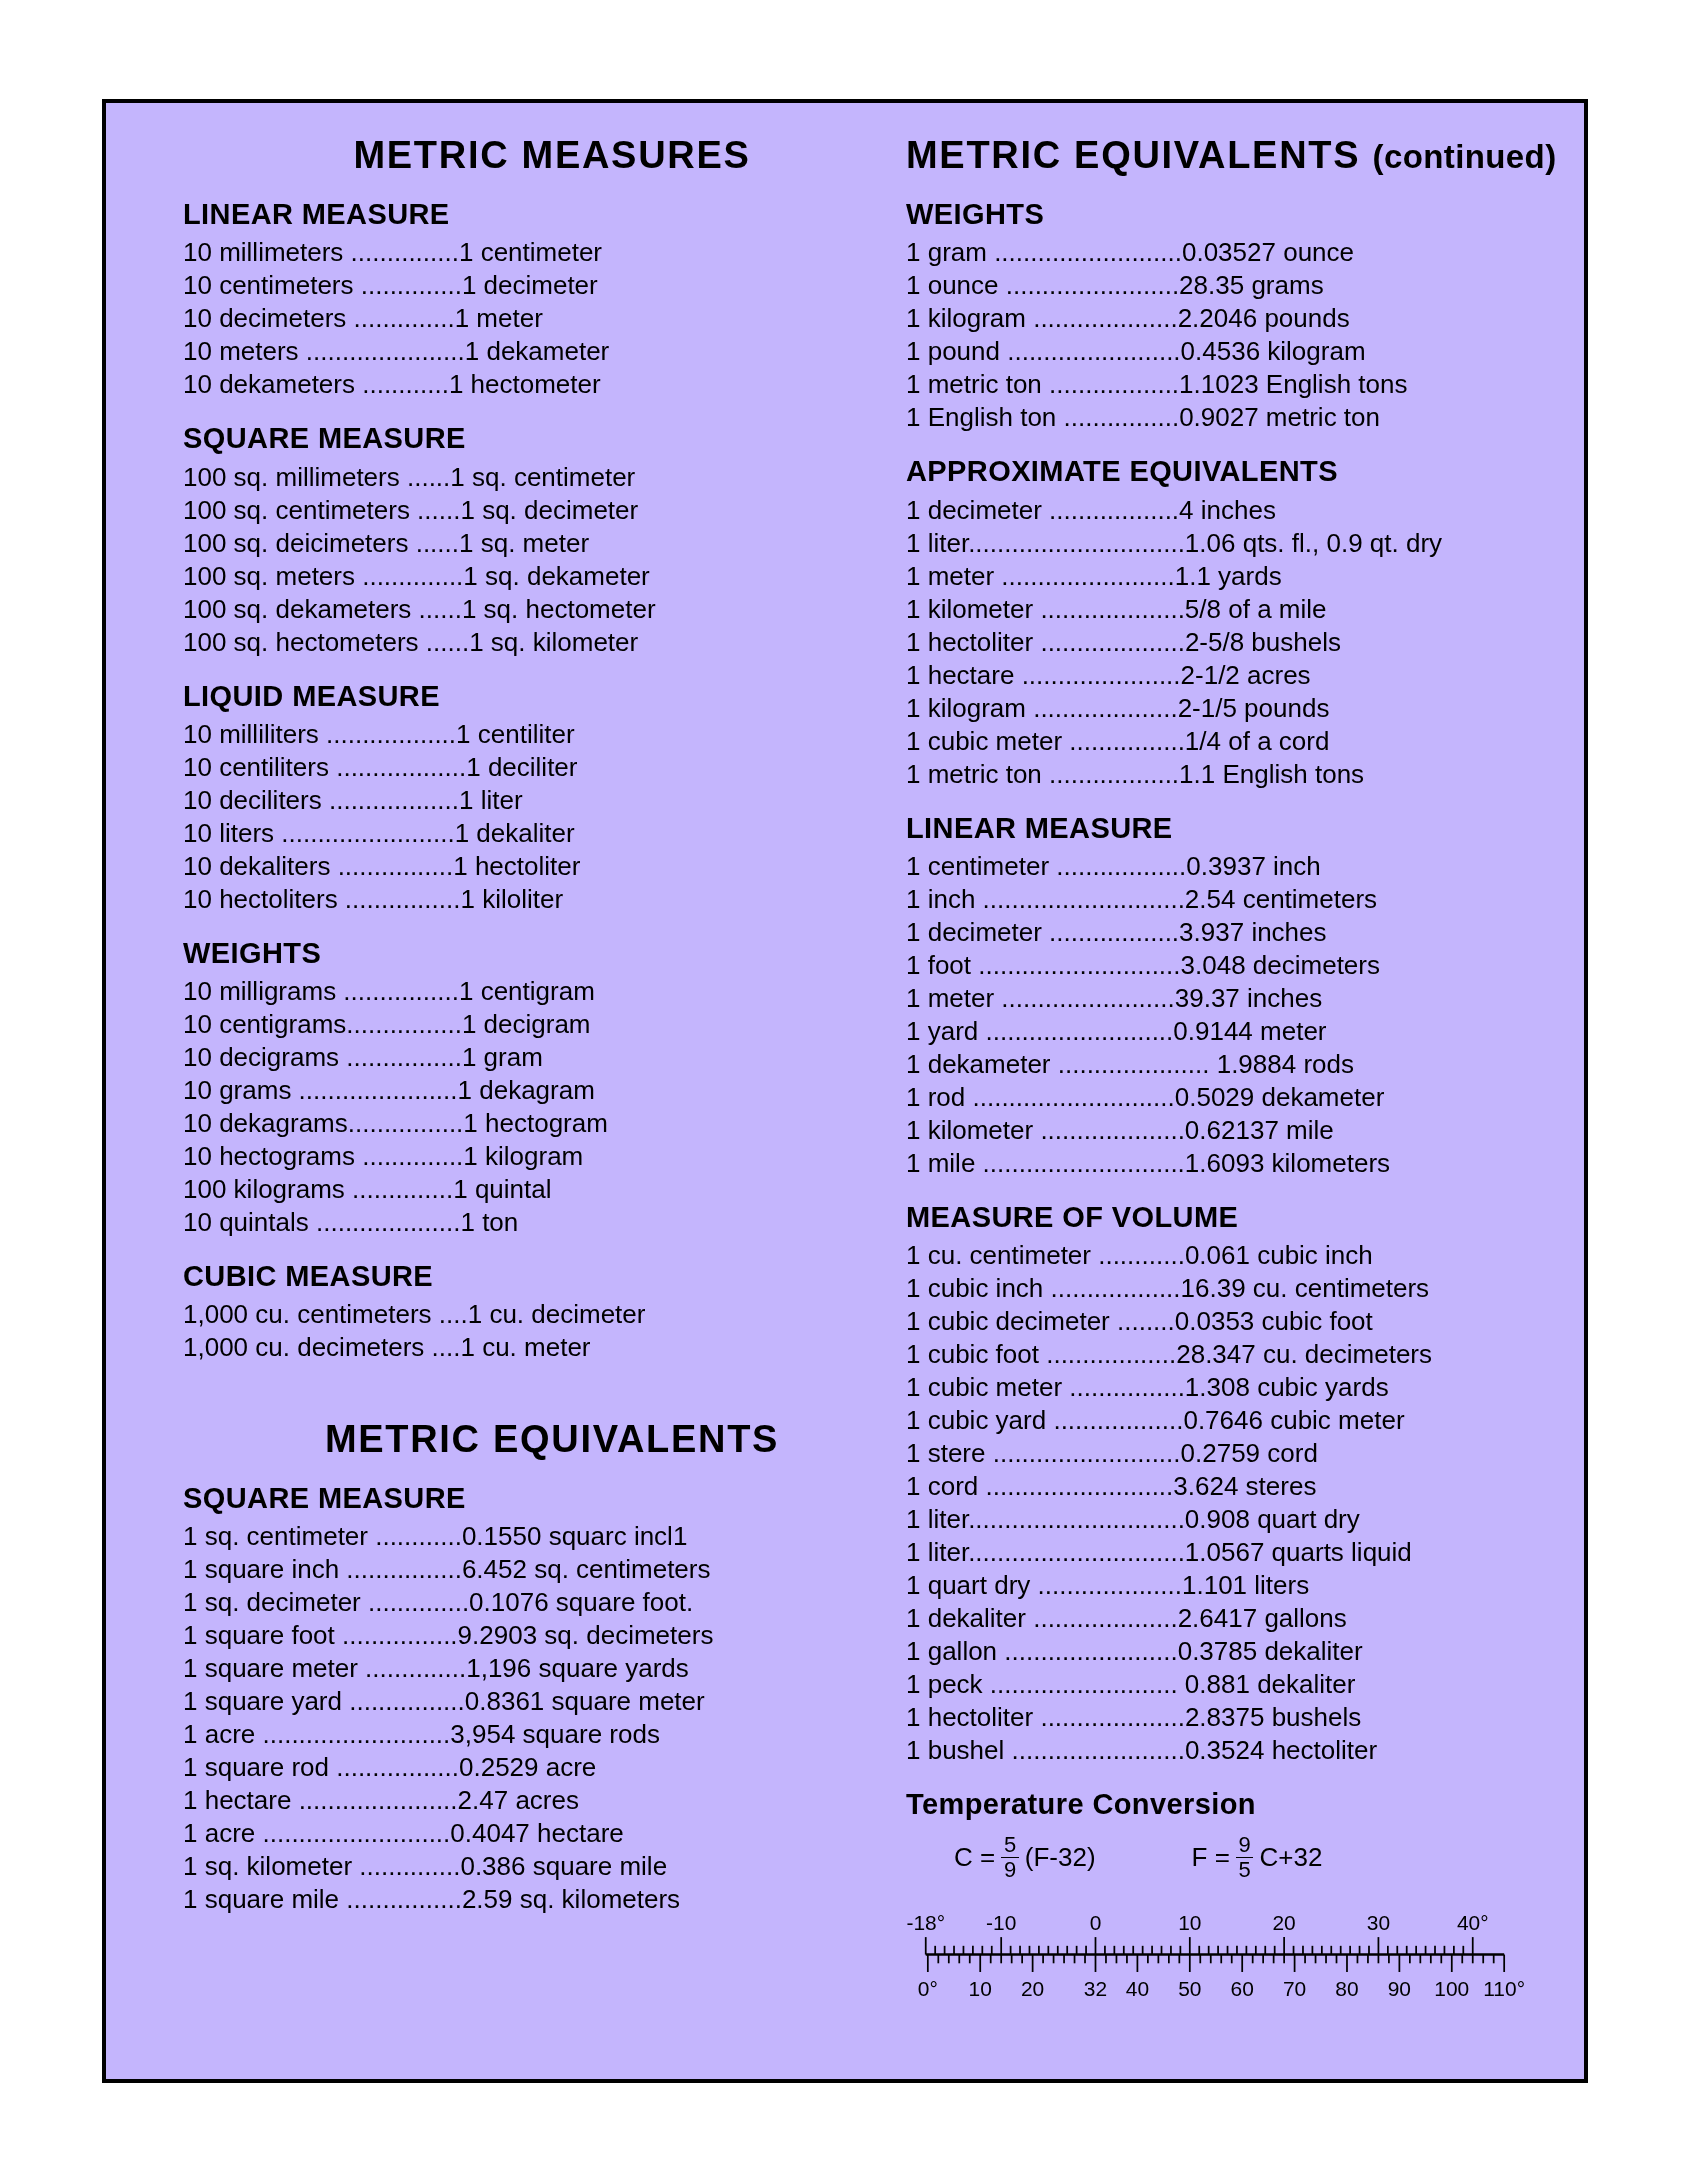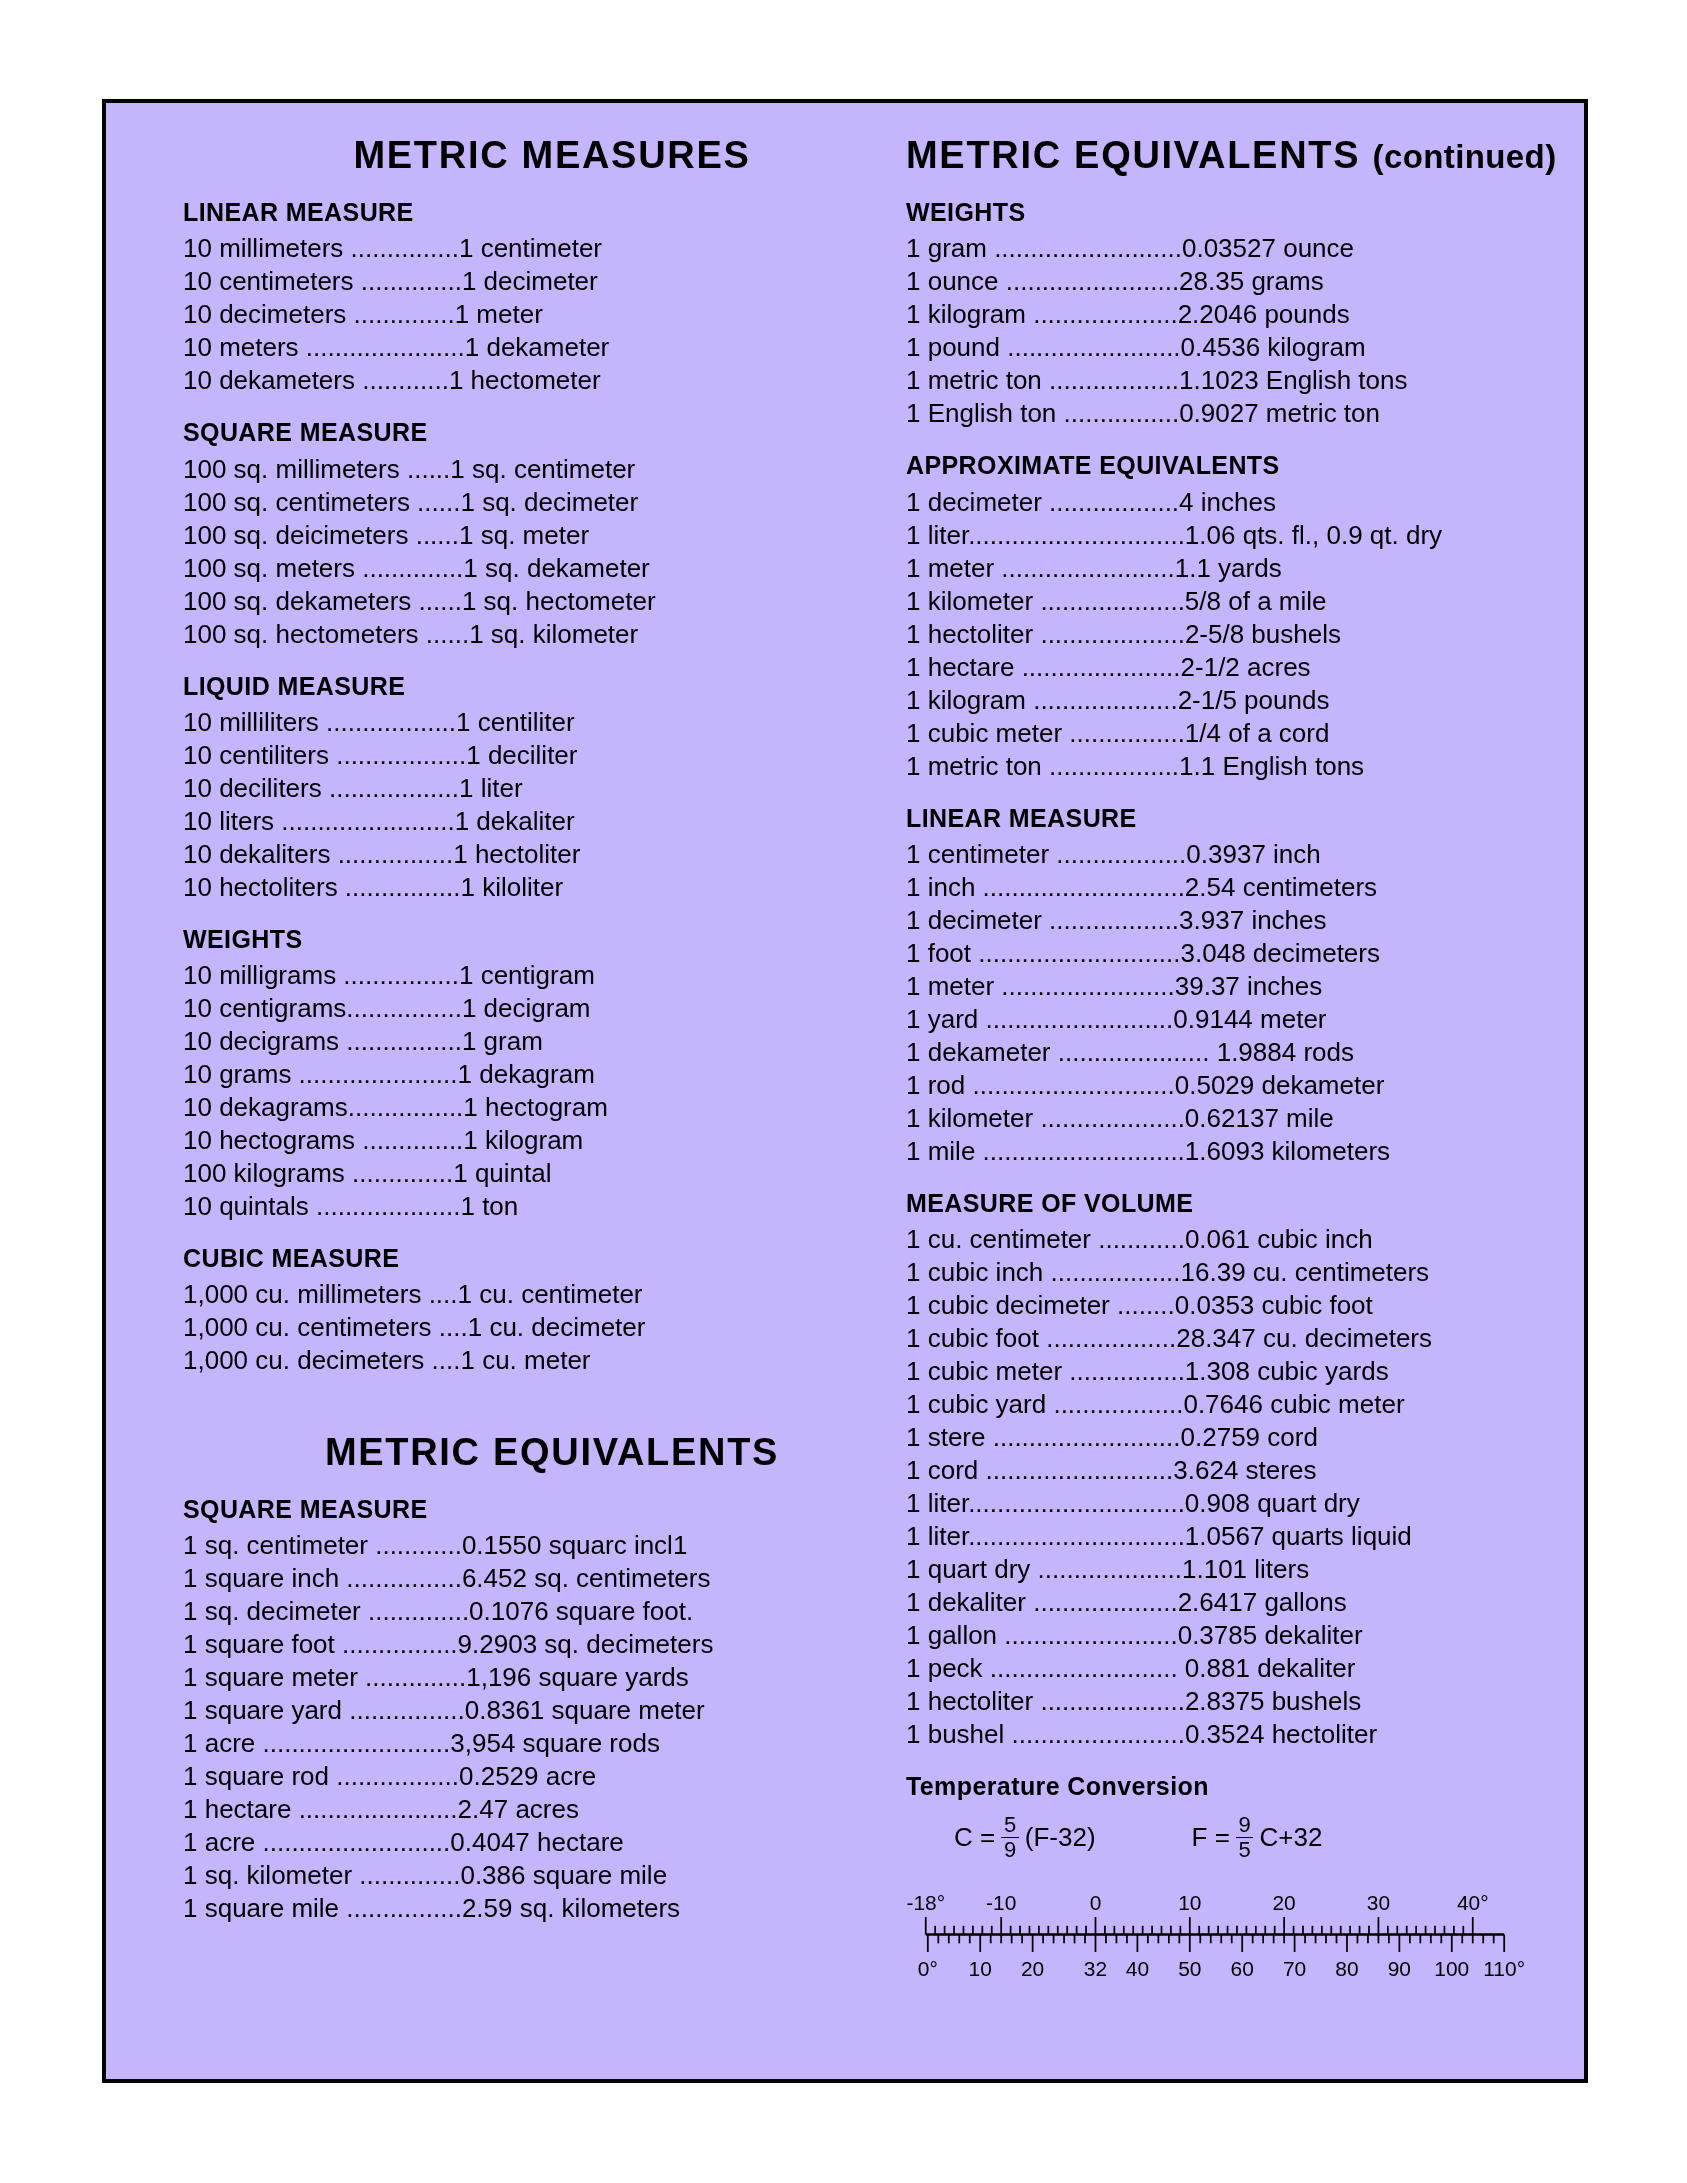--- a/index.html
+++ b/index.html
@@ -15,21 +15,21 @@
   .col-left  { left:77px;  width:738px; }
   .col-right { left:800px; width:688px; }
   h1.doc-title {
     font-size:38px; font-weight:bold; letter-spacing:1.7px;
     margin:5.2px 0 12.2px; text-align:center; white-space:nowrap;
   }
   h1.right-title { text-align:left; margin:5.2px 0 7px; }
   .right-title .suffix { font-size:33px; letter-spacing:0.4px; }
   .eq-title { margin-top:54px !important; }
   h2.sec-heading {
-    font-size:25px; font-weight:bold; letter-spacing:0.4px;
+    font-size:29px; font-weight:bold; letter-spacing:0.4px;
     margin:21px 0 5.2px;
   }
   .row {
     font-size:26px; line-height:33px; white-space:pre-wrap;
   }
   .temp-block h2 { margin-bottom:8.7px; }
   .formulas {
     display:flex; gap:96px; align-items:center;
     margin:12.2px 0 0 48px; font-size:26px;
   }
@@ -83,21 +83,20 @@
           <div class="row">10 centigrams................1 decigram</div>
           <div class="row">10 decigrams ................1 gram</div>
           <div class="row">10 grams ......................1 dekagram</div>
           <div class="row">10 dekagrams................1 hectogram</div>
           <div class="row">10 hectograms ..............1 kilogram</div>
           <div class="row">100 kilograms ..............1 quintal</div>
           <div class="row">10 quintals ....................1 ton</div>
         </section>
         <section>
           <h2 class="sec-heading">CUBIC MEASURE</h2>
-          <div class="row">1,000 cu. millimeters ....1 cu. centimeter</div>
           <div class="row">1,000 cu. centimeters ....1 cu. decimeter</div>
           <div class="row">1,000 cu. decimeters ....1 cu. meter</div>
         </section>
       </div>
 
     <h1 class="doc-title eq-title">METRIC EQUIVALENTS</h1>
     <div id="left-eq-sections">
         <section>
           <h2 class="sec-heading">SQUARE MEASURE</h2>
           <div class="row">1 sq. centimeter ............0.1550 squarc incl1</div>

